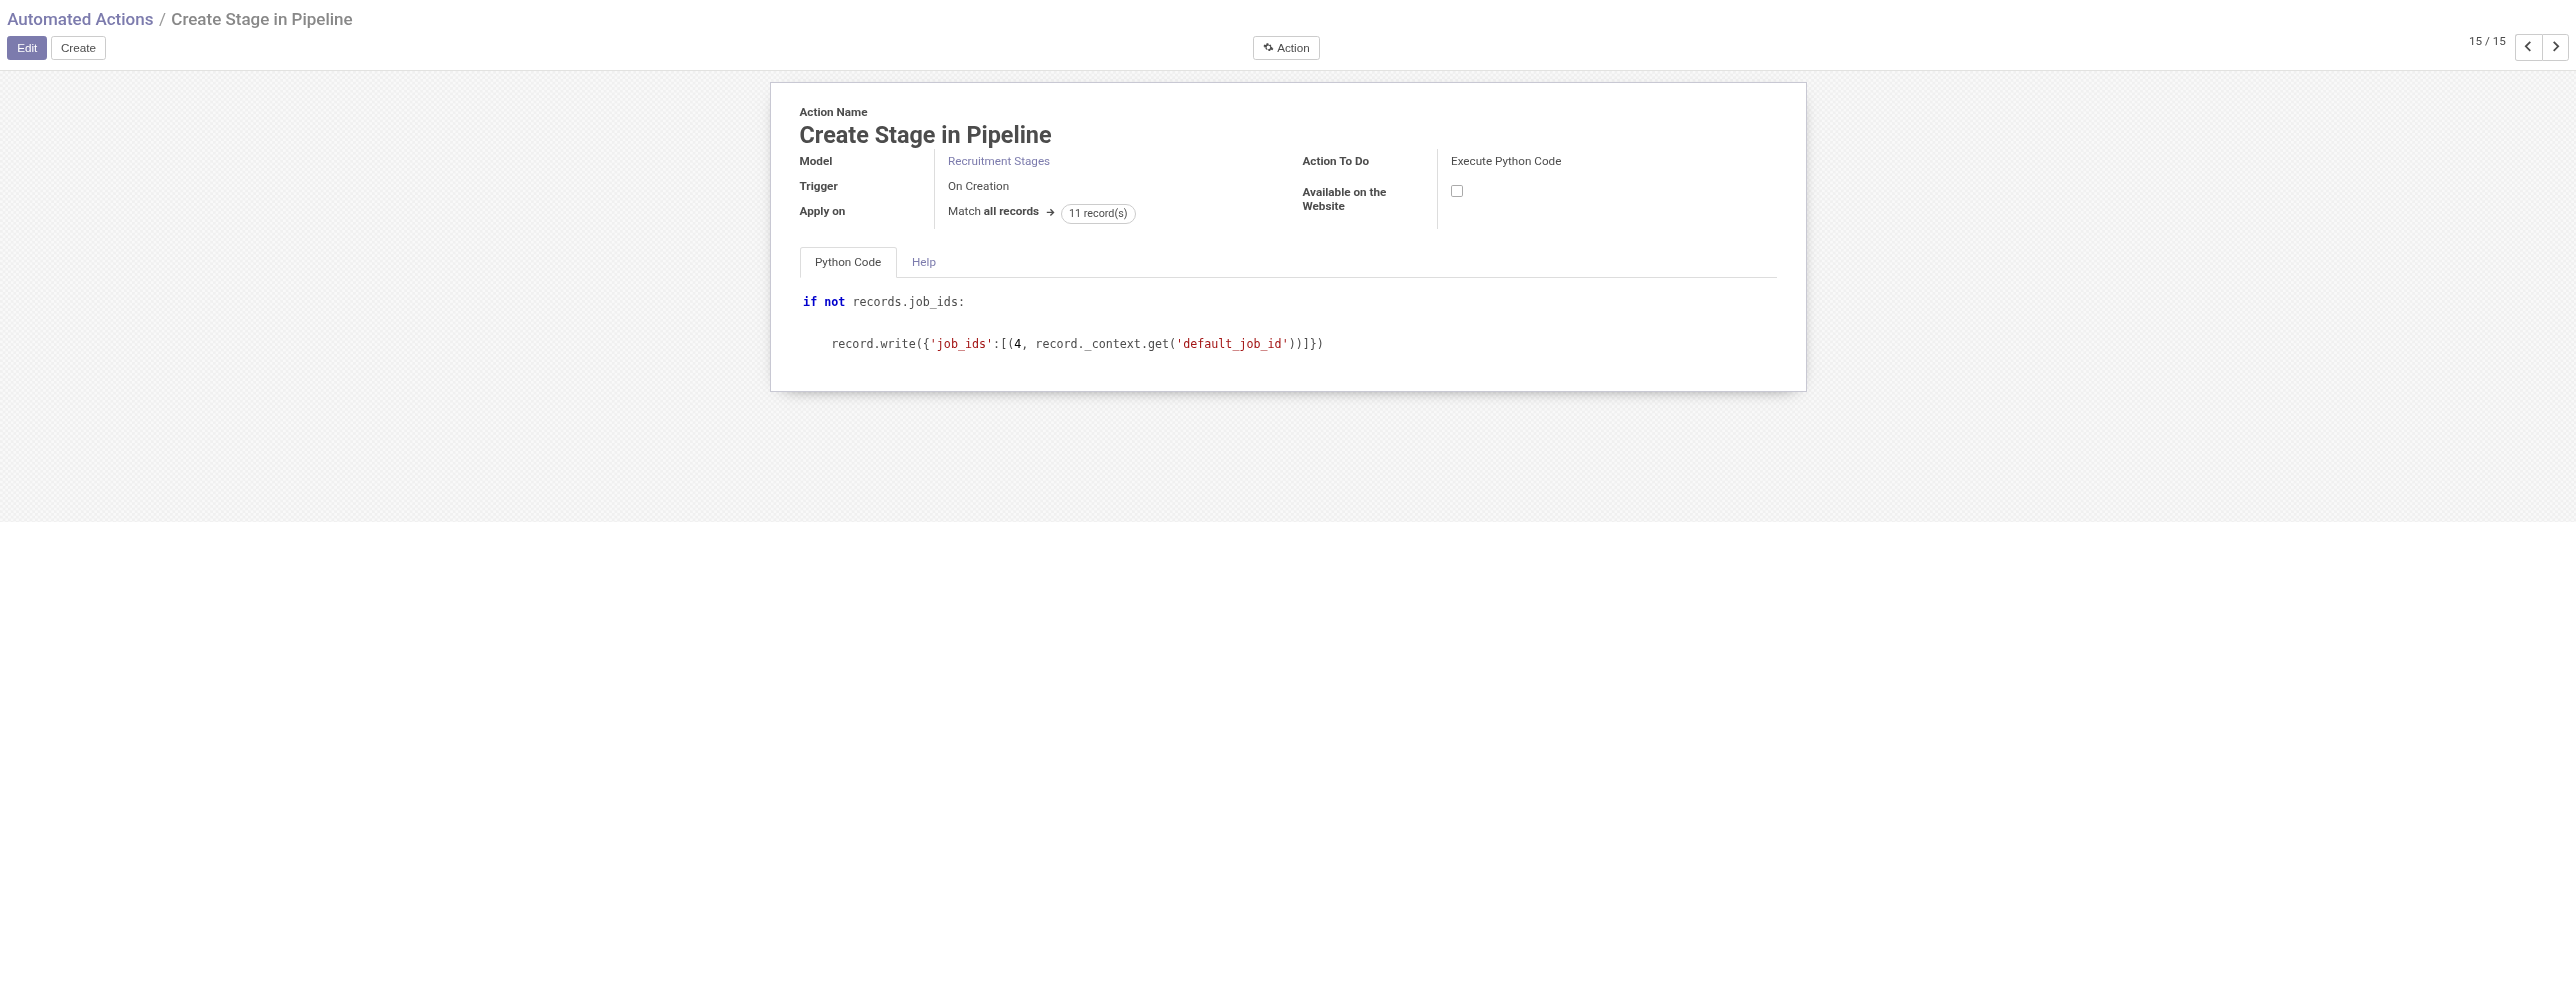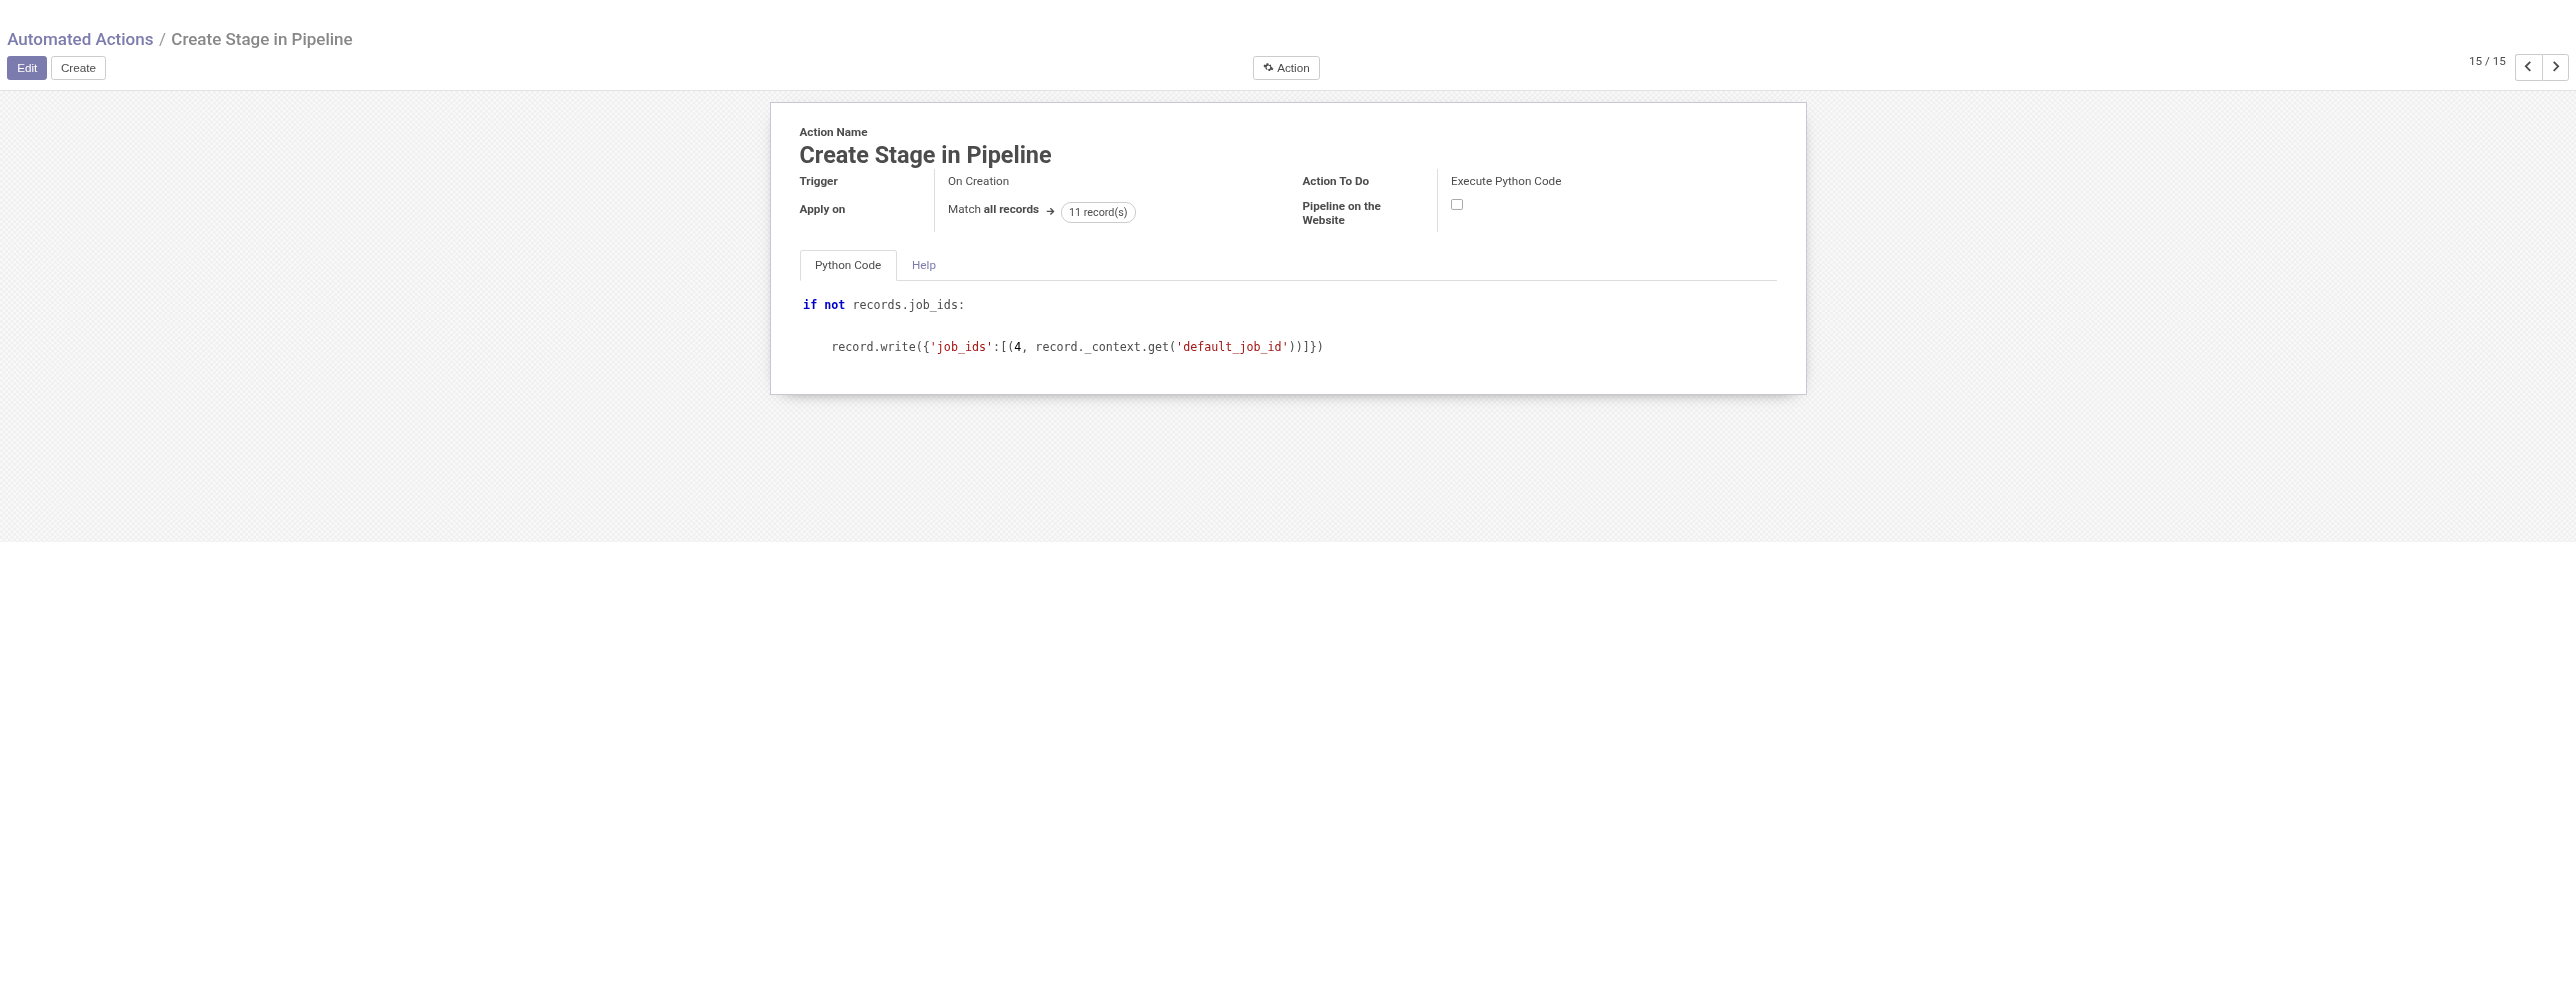--- a/index.html
+++ b/index.html
@@ -10,21 +10,20 @@
     body {
       font-family: -apple-system, BlinkMacSystemFont, "Segoe UI", Roboto, "Helvetica Neue", Arial, sans-serif;
       font-size: 11.7px;
       color: #4c4c4c;
       background: #fff;
     }
     .breadcrumb-bar {
       padding: 9px 7.2px 5.4px 7.2px;
       display: flex;
       align-items: flex-end;
-      margin-top: 20px;
     }
     .breadcrumb-link {
       color: #7c7bad;
       font-size: 17px;
       font-weight: 500;
       text-decoration: none;
     }
     .breadcrumb-sep {
       color: #999;
       font-size: 17px;
@@ -300,20 +299,24 @@
 
 <div class="form-area">
   <div class="form-sheet">
 
     <div class="oe_title_label">Action Name</div>
     <h1>Create Stage in Pipeline</h1>
 
     <div class="o_group">
       <div class="o_inner_group">
         <div class="o_row">
+          <div class="o_td_label">Model</div>
+          <div class="o_td_value"><span class="link-value">Recruitment Stages</span></div>
+        </div>
+        <div class="o_row">
           <div class="o_td_label">Trigger</div>
           <div class="o_td_value">On Creation</div>
         </div>
         <div class="o_row">
           <div class="o_td_label">Apply on</div>
           <div class="o_td_value">
             <div class="apply-on-value">
               <div class="match-text">
                 <span>Match </span><b>all records</b>
               </div>
@@ -329,21 +332,21 @@
           </div>
         </div>
       </div>
 
       <div class="o_inner_group">
         <div class="o_row">
           <div class="o_td_label">Action To Do</div>
           <div class="o_td_value">Execute Python Code</div>
         </div>
         <div class="o_row">
-          <div class="o_td_label">Pipeline on the Website</div>
+          <div class="o_td_label">Available on the Website</div>
           <div class="o_td_value">
             <span class="checkbox"></span>
           </div>
         </div>
       </div>
     </div>
 
     <div class="notebook">
       <ul class="nav-tabs">
         <li class="nav-tab active">Python Code</li>

